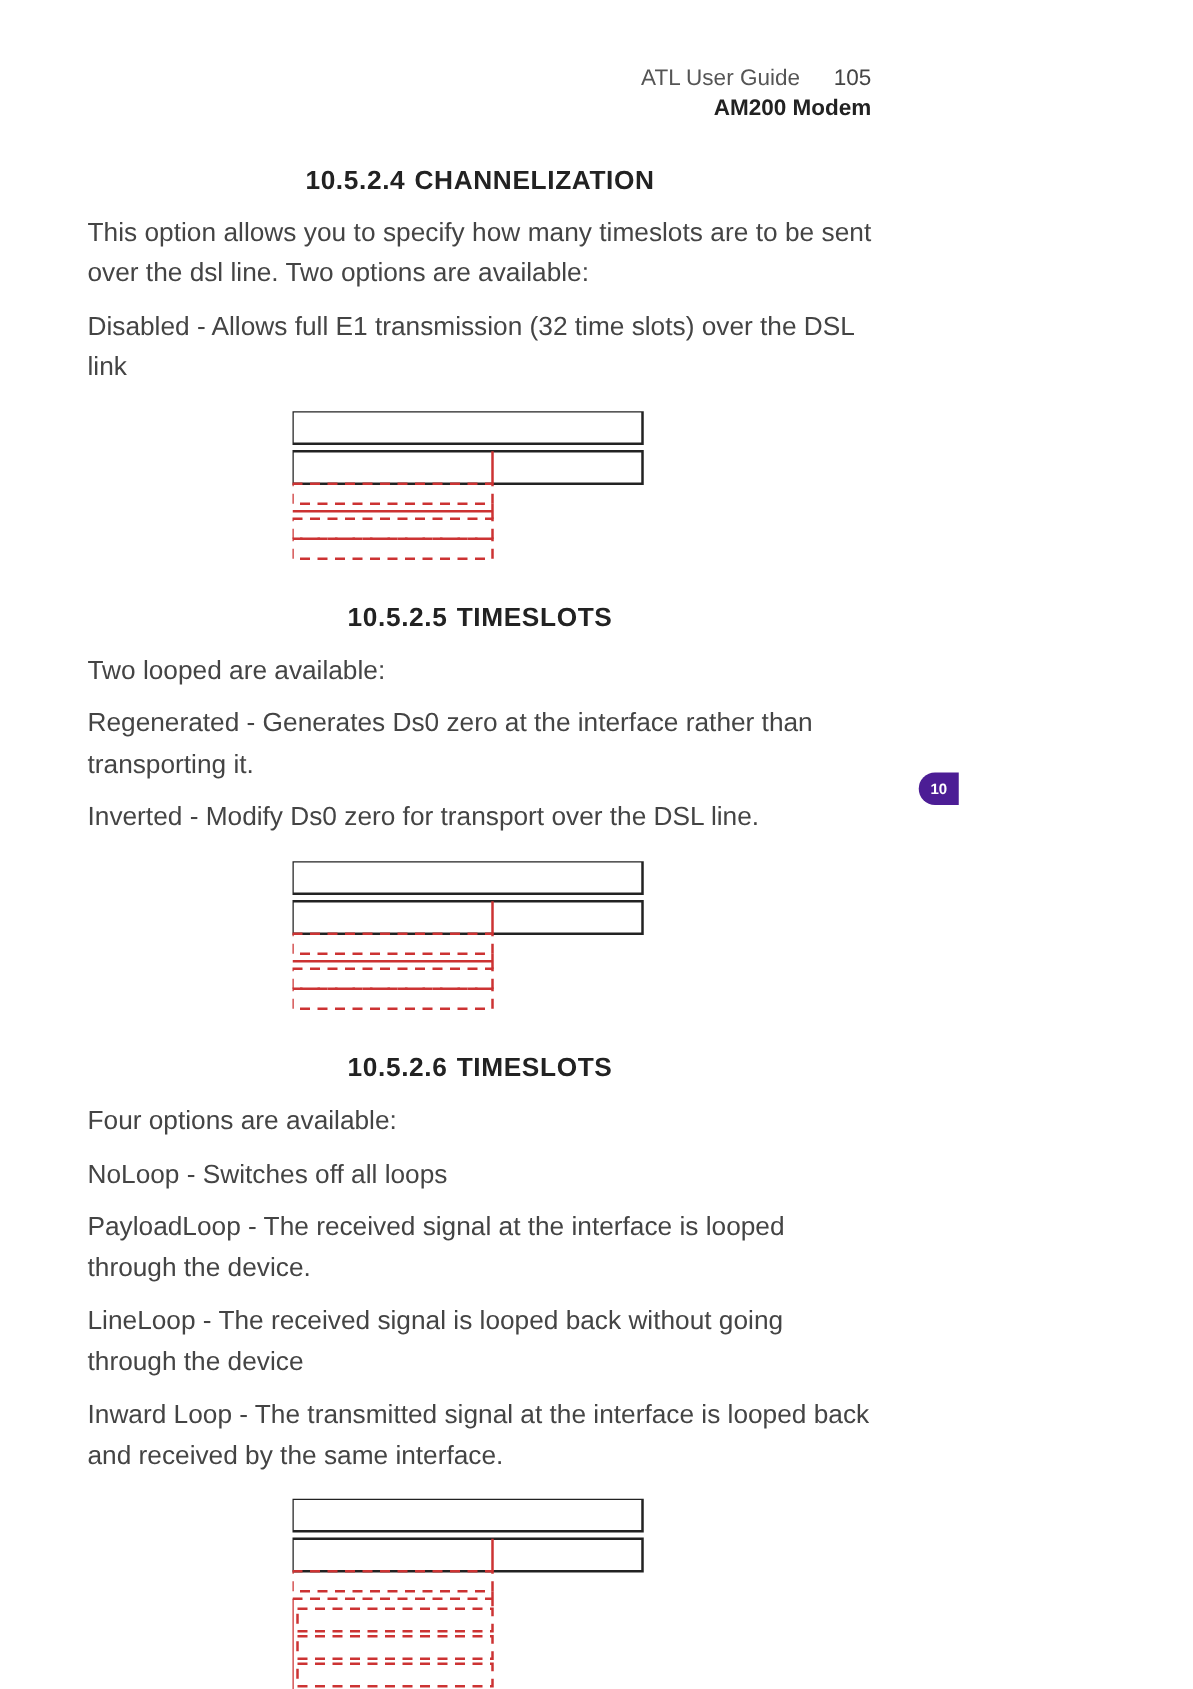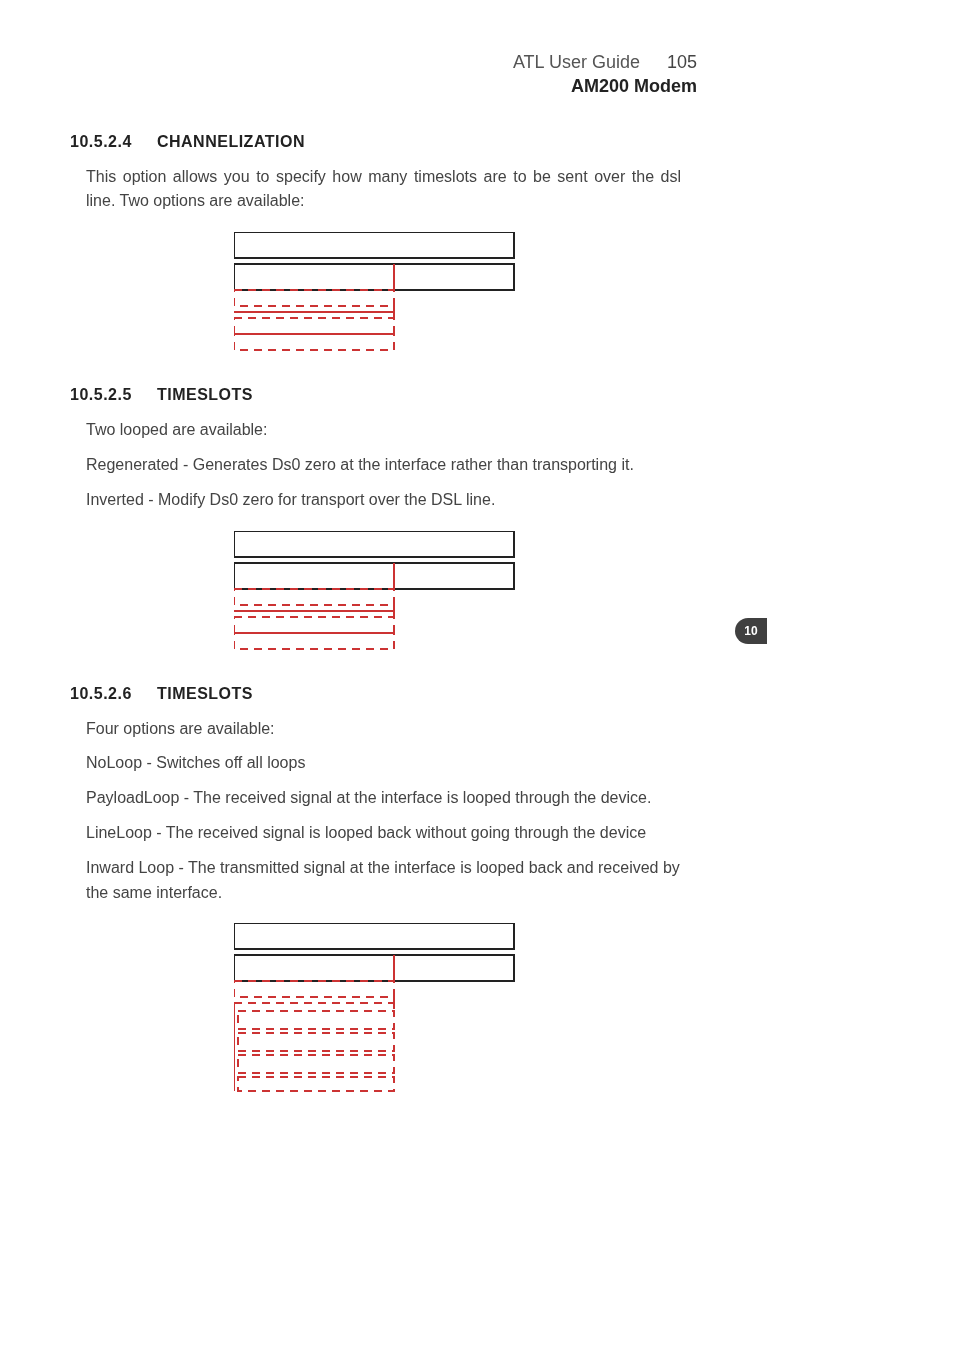--- a/index.html
+++ b/index.html
@@ -33,54 +33,55 @@
     font-weight: 400;
   }
   .header-line2 {
     font-weight: 700;
     color: #222;
     text-align: right;
   }
   .section-heading {
     font-weight: 700;
     color: #222;
-    font-size: 16px;
+    font-size: 21px;
     letter-spacing: 0.5px;
     margin-top: 34px;
     margin-bottom: 14px;
+    text-align: center;
   }
   .section-num {
     display: inline-block;
     width: 82px;
   }
   .body-text {
-    font-size: 16px;
+    font-size: 21px;
     line-height: 1.55;
     color: #444;
     font-weight: 300;
-    margin: 10px 16px;
+    margin: 10px 0;
   }
   .body-text.justify {
     text-align: justify;
   }
   .diagram-wrap {
     display: flex;
     justify-content: center;
     margin: 18px 0 6px 0;
   }
   .diagram-wrap svg {
     display: block;
   }
   .side-tab {
     position: absolute;
     right: 0;
     top: 618px;
     width: 32px;
     height: 26px;
-    background: #404040;
+    background: #4c1d95;
     color: #fff;
     font-size: 12px;
     font-weight: 700;
     display: flex;
     align-items: center;
     justify-content: center;
     border-top-left-radius: 13px;
     border-bottom-left-radius: 13px;
   }
 </style>
@@ -95,20 +96,21 @@
       <span class="header-page">105</span>
     </div>
     <div class="header-line2">AM200 Modem</div>
   </div>
 
   <div class="section-heading">
     <span class="section-num">10.5.2.4</span>
     <span>CHANNELIZATION</span>
   </div>
   <p class="body-text justify">This option allows you to specify how many timeslots are to be sent over the dsl line. Two options are available:</p>
+  <p class="body-text">Disabled - Allows full E1 transmission (32 time slots) over the DSL link</p>
 
   <div class="diagram-wrap">
     <svg width="300" height="120" viewBox="0 0 300 120">
       <rect x="0" y="0" width="280" height="26" fill="none" stroke="#222" stroke-width="2"></rect>
       <rect x="0" y="32" width="280" height="26" fill="none" stroke="#222" stroke-width="2"></rect>
       <line x1="160" y1="32" x2="160" y2="58" stroke="#c33" stroke-width="2"></line>
       <rect x="0" y="58" width="160" height="16" fill="none" stroke="#c33" stroke-width="2" stroke-dasharray="8 6"></rect>
       <line x1="0" y1="80" x2="160" y2="80" stroke="#c33" stroke-width="2"></line>
       <line x1="160" y1="74" x2="160" y2="86" stroke="#c33" stroke-width="2"></line>
       <rect x="0" y="86" width="160" height="16" fill="none" stroke="#c33" stroke-width="2" stroke-dasharray="8 6"></rect>

